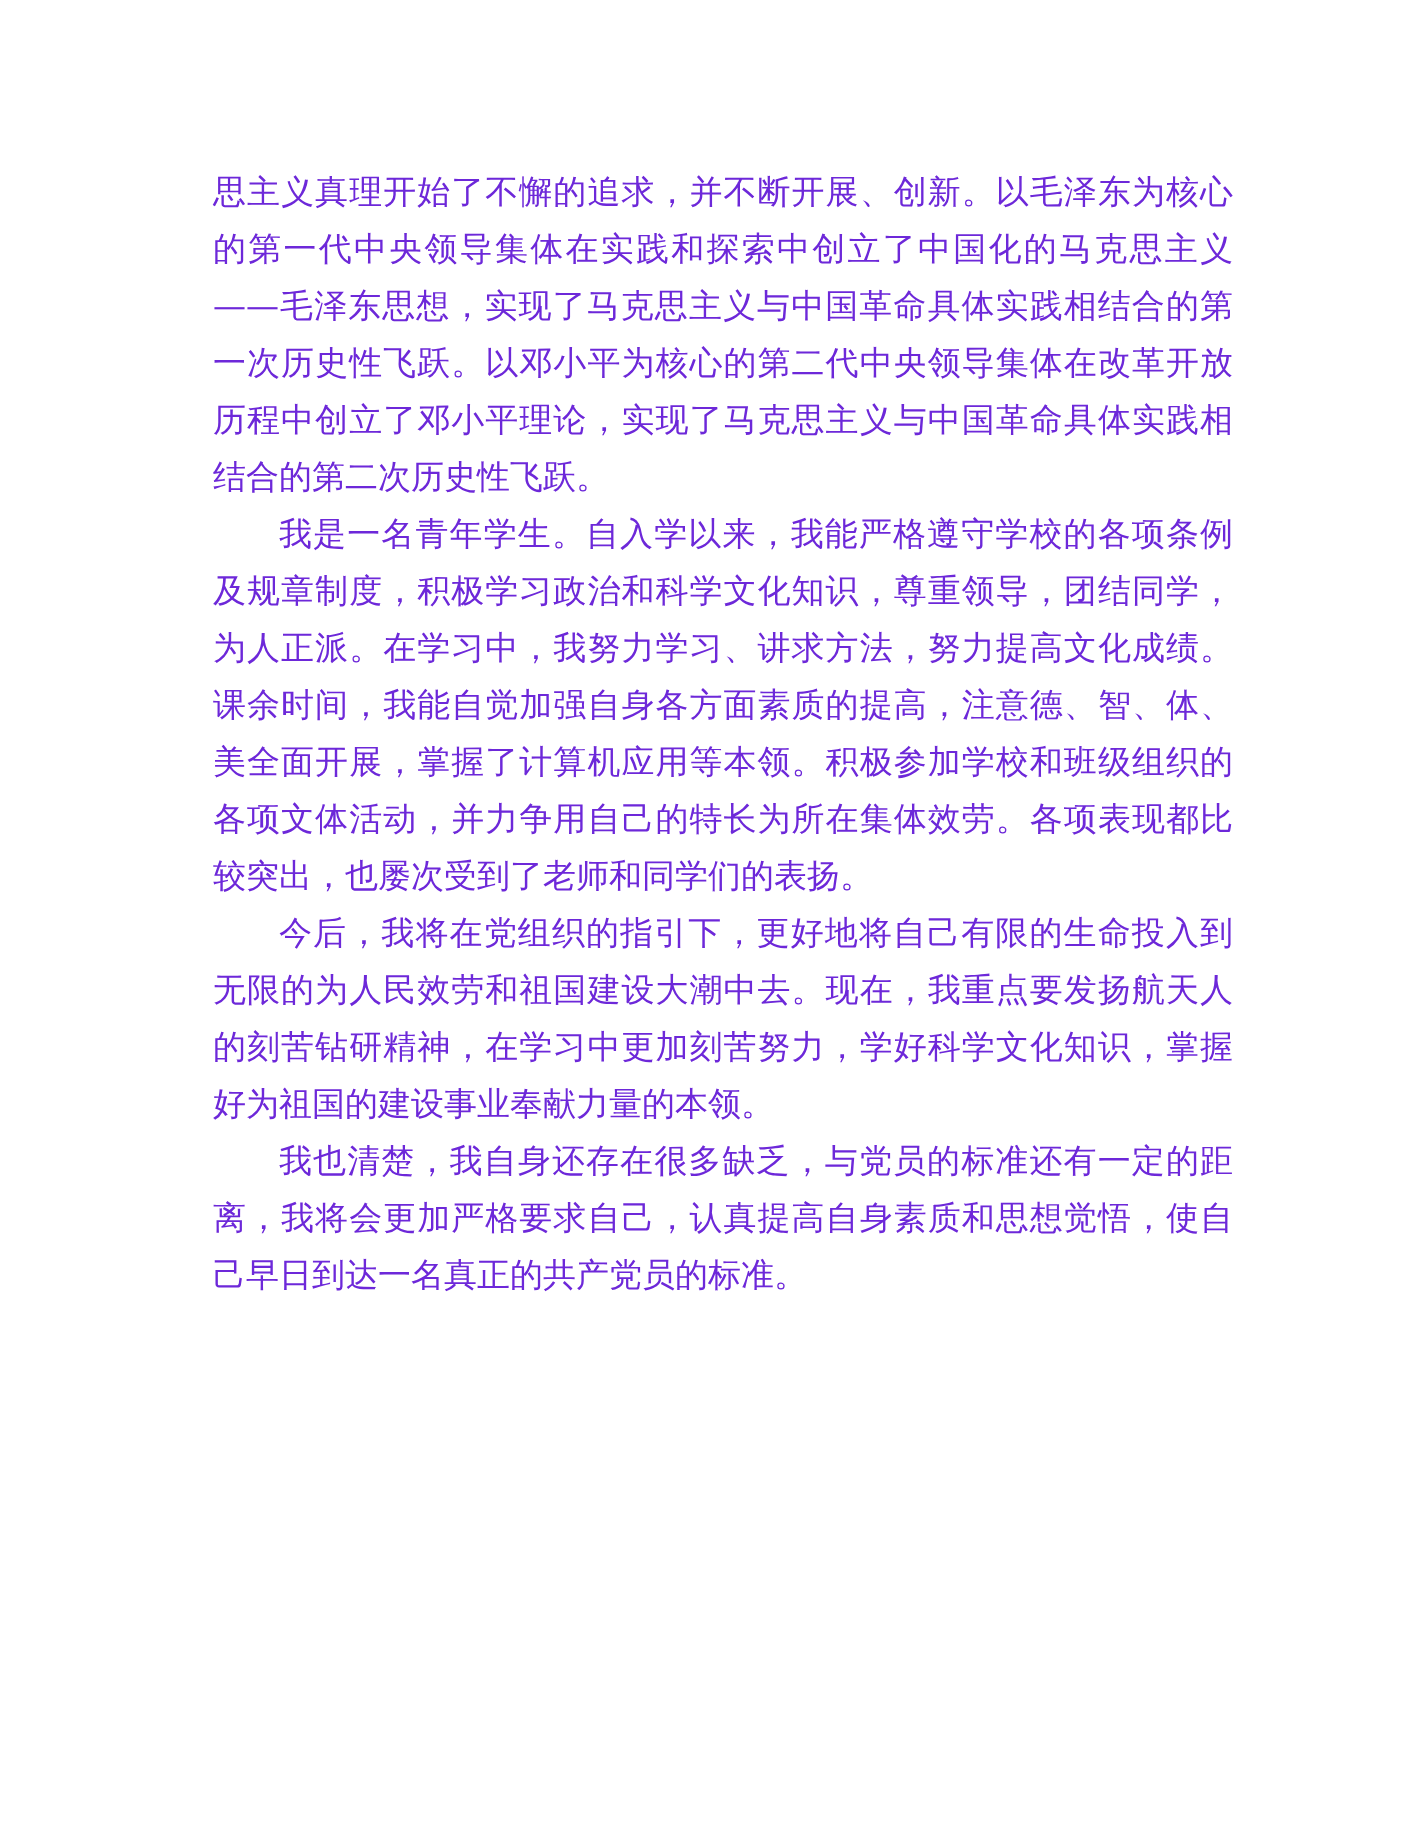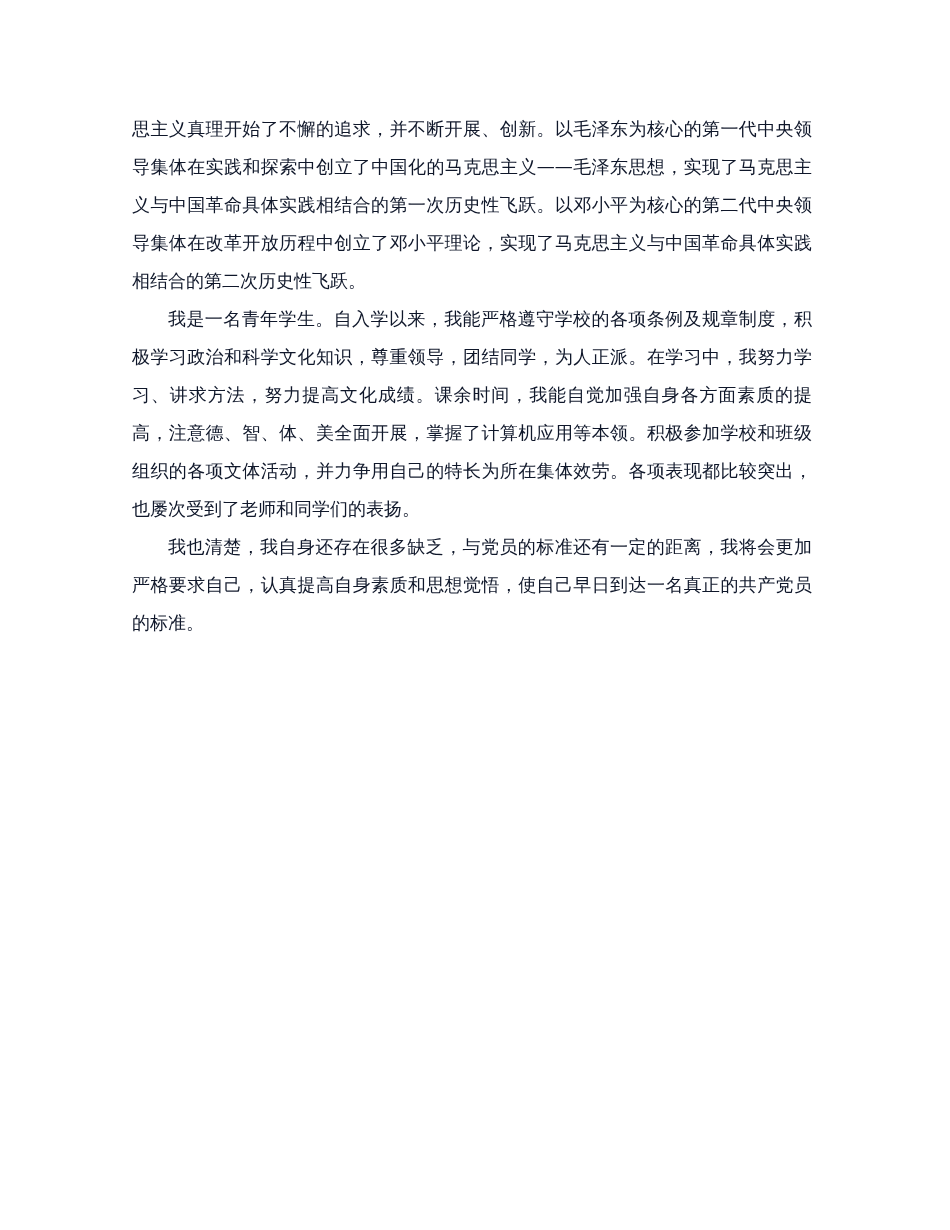--- a/index.html
+++ b/index.html
@@ -1,33 +1,34 @@
 <!DOCTYPE html>
 <html><head>
 <meta charset="utf-8">
 <style>
   html, body { margin: 0; padding: 0; background: #ffffff; }
   body { width: 950px; height: 1230px; position: relative; overflow: hidden; }
   .page {
     position: absolute;
-    left: 132px;
+    left: 142px;
     top: 110px;
     width: 680px;
     font-family: "DejaVu Serif", "Liberation Serif", serif;
-    font-size: 18px;
+    font-size: 22px;
     line-height: 38px;
-    color: #0f172a;
+    color: #6d28d9;
   }
   .para {
     margin: 0;
     text-align: justify;
     text-justify: inter-character;
   }
   .indent { text-indent: 2em; }
 </style>
 </head>
 <body>
 
 <div class="page">
   <p class="para">思主义真理开始了不懈的追求，并不断开展、创新。以毛泽东为核心的第一代中央领导集体在实践和探索中创立了中国化的马克思主义——毛泽东思想，实现了马克思主义与中国革命具体实践相结合的第一次历史性飞跃。以邓小平为核心的第二代中央领导集体在改革开放历程中创立了邓小平理论，实现了马克思主义与中国革命具体实践相结合的第二次历史性飞跃。</p>
   <p class="para indent">我是一名青年学生。自入学以来，我能严格遵守学校的各项条例及规章制度，积极学习政治和科学文化知识，尊重领导，团结同学，为人正派。在学习中，我努力学习、讲求方法，努力提高文化成绩。课余时间，我能自觉加强自身各方面素质的提高，注意德、智、体、美全面开展，掌握了计算机应用等本领。积极参加学校和班级组织的各项文体活动，并力争用自己的特长为所在集体效劳。各项表现都比较突出，也屡次受到了老师和同学们的表扬。</p>
+  <p class="para indent">今后，我将在党组织的指引下，更好地将自己有限的生命投入到无限的为人民效劳和祖国建设大潮中去。现在，我重点要发扬航天人的刻苦钻研精神，在学习中更加刻苦努力，学好科学文化知识，掌握好为祖国的建设事业奉献力量的本领。</p>
   <p class="para indent">我也清楚，我自身还存在很多缺乏，与党员的标准还有一定的距离，我将会更加严格要求自己，认真提高自身素质和思想觉悟，使自己早日到达一名真正的共产党员的标准。</p>
 </div>
 
 </body></html>

